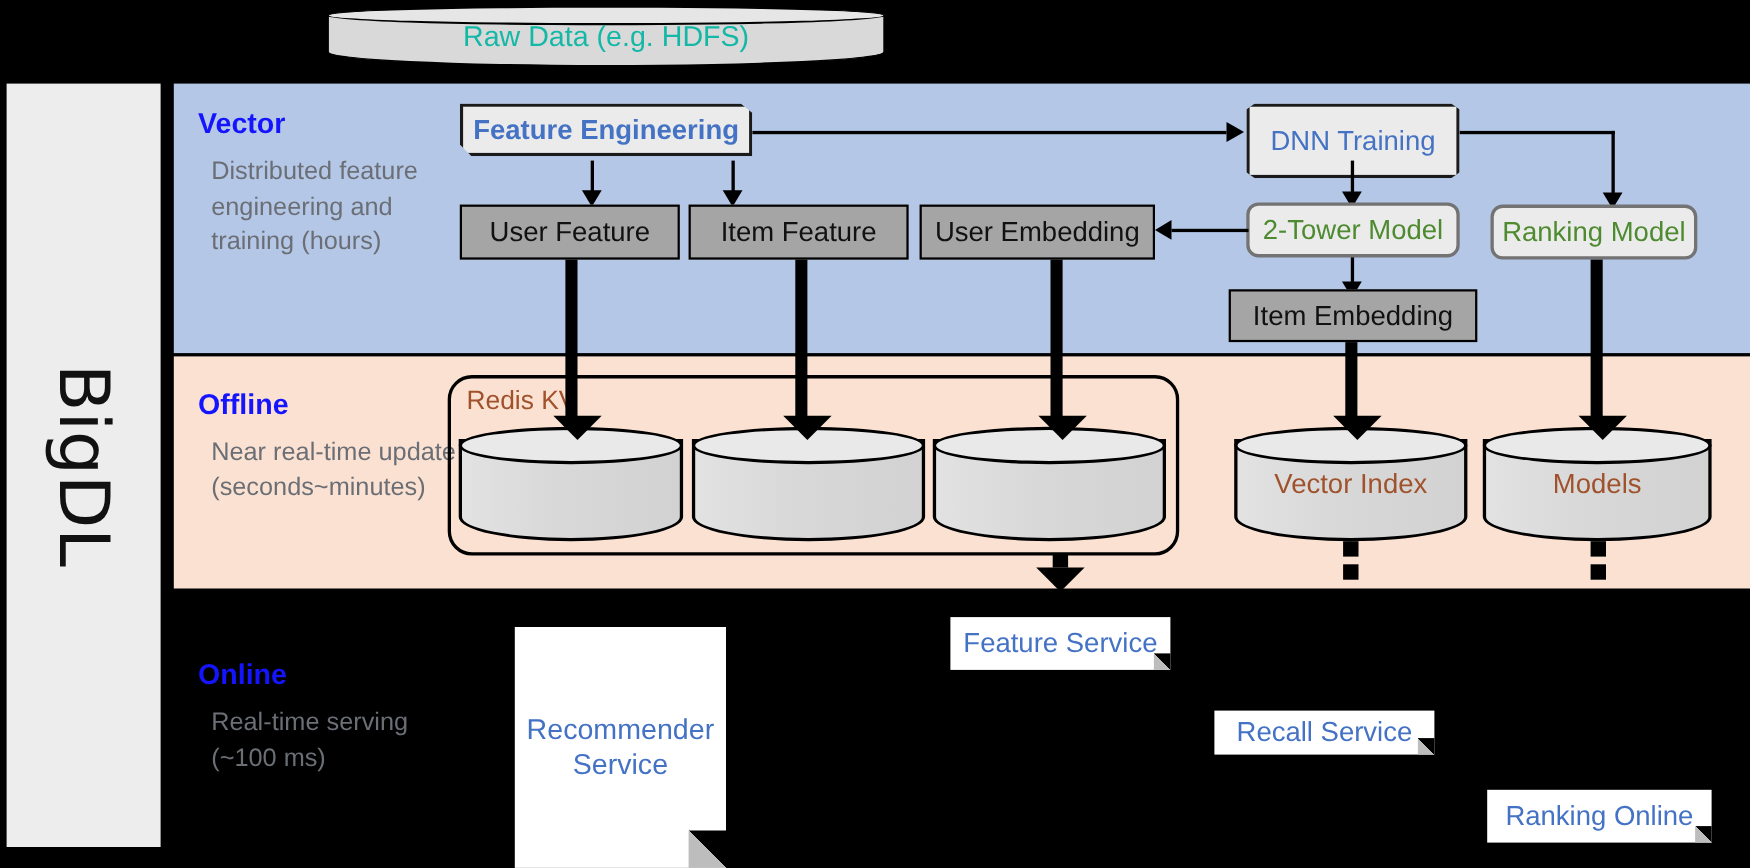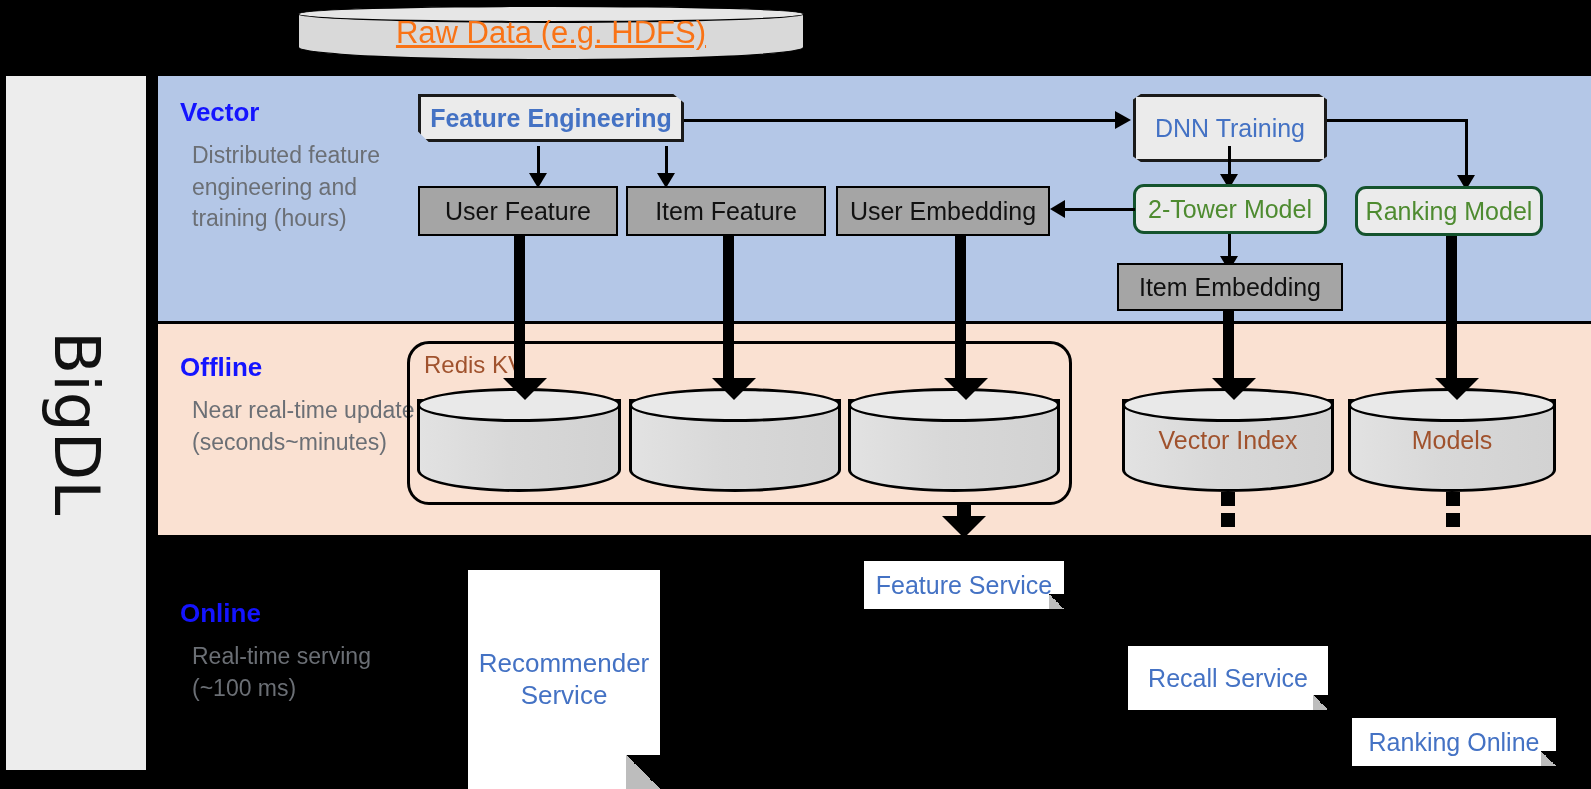--- a/index.html
+++ b/index.html
@@ -55,21 +55,21 @@
   .gbox {
     position: absolute;
     background: #a5a5a5;
     border: 2.5px solid #000;
     display: flex; align-items: center; justify-content: center;
     color: #111; font-size: 25px; white-space: nowrap;
   }
   .pbox {
     position: absolute;
     background: #ebebeb;
-    border: 3px solid #14532d;
+    border: 3px solid #737373;
     border-radius: 11px;
     display: flex; align-items: center; justify-content: center;
     font-size: 25px; white-space: nowrap;
   }
   .pbox.green { color: #4e8b30; }
 
   
   .flagbox {
     position: absolute;
     display: flex; align-items: center; justify-content: center;
@@ -109,21 +109,21 @@
     background: #d9d9d9; border: 2.5px solid #000;
     border-radius: 0 0 50% 50% / 0 0 14px 14px;
   }
   .flatcyl .top {
     position: absolute; left: 0; right: 0; top: 0; height: 18px;
     background: #e6e6e6; border: 2.5px solid #000; border-radius: 50%;
   }
   .flatcyl .ctext {
     position: absolute; inset: 0; display: flex;
     align-items: center; justify-content: center;
-    color: #f97316; font-size: 31px; z-index: 4; white-space: nowrap; text-decoration: underline;
+    color: #14b8a6; font-size: 26px; z-index: 4; white-space: nowrap;
   }
 
   
   .redis-wrap {
     position: absolute;
     border: 3px solid #000; border-radius: 22px;
     background: transparent;
   }
   .redis-label {
     position: absolute; color: #a0522d; font-size: 24px; white-space: nowrap;
@@ -315,21 +315,21 @@
   <div class="docbox tall" style="left:468px; top:570px; width:192px; height:219px;">
     <span>Recommender Service</span>
     <div class="fold"></div>
   </div>
 
   <div class="docbox" style="left:864px; top:561px; width:200px; height:48px;">
     <span>Feature Service</span>
     <div class="fold"></div>
   </div>
 
-  <div class="docbox" style="left:1128px; top:646px; width:200px; height:64px;">
+  <div class="docbox" style="left:1104px; top:646px; width:200px; height:40px;">
     <span>Recall Service</span>
     <div class="fold"></div>
   </div>
 
   <div class="docbox" style="left:1352px; top:718px; width:204px; height:48px;">
     <span>Ranking Online</span>
     <div class="fold"></div>
   </div>
 
 </div>

